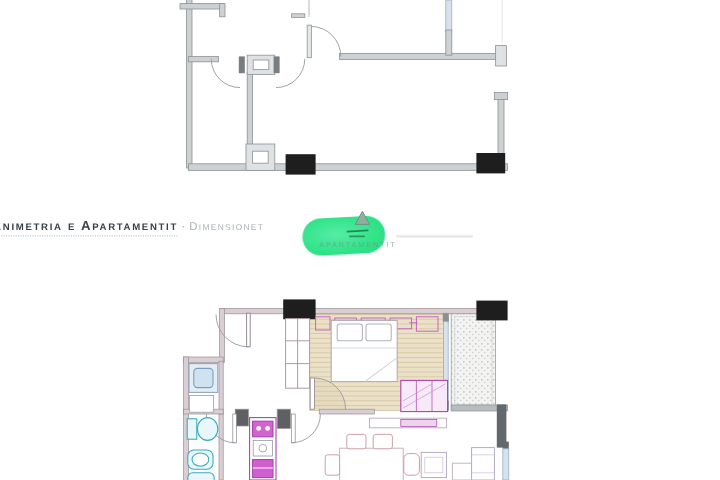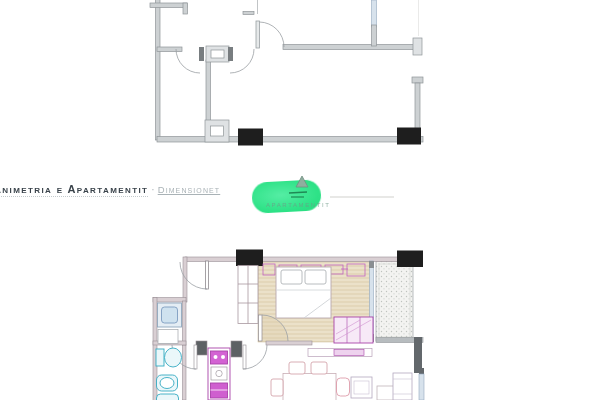--- a/index.html
+++ b/index.html
@@ -11,21 +11,21 @@
   .title-band{
     position:absolute;left:-7px;top:179px;white-space:nowrap;z-index:3;
   }
   .title-main{
     font-variant:small-caps;font-weight:bold;font-size:11px;
     letter-spacing:1.4px;color:#39424a;
     border-bottom:1px dotted #c3cacd;padding-bottom:1px;
   }
   .sep{color:#a9b2b6;font-size:10px;margin:0 3px;}
   .title-sub{
-    font-variant:small-caps;font-size:9.5px;letter-spacing:1.1px;color:#a9b2b6;text-decoration:underline;
+    font-variant:small-caps;font-size:9.5px;letter-spacing:1.1px;color:#a9b2b6;
   }
   .pill{
     position:absolute;left:252px;top:181px;width:69px;height:31px;z-index:4;
     background:radial-gradient(ellipse at 42% 45%, #55eda4 0%, #2ee287 65%, #29d97f 100%);
     border-radius:16px;transform:rotate(-3deg);filter:blur(0.4px);
   }
   .pill-mark{position:absolute;left:287px;top:189px;z-index:5;}
   .pin{position:absolute;left:295px;top:176px;z-index:5;}
   .watermark{
     position:absolute;left:266px;top:202px;z-index:5;

